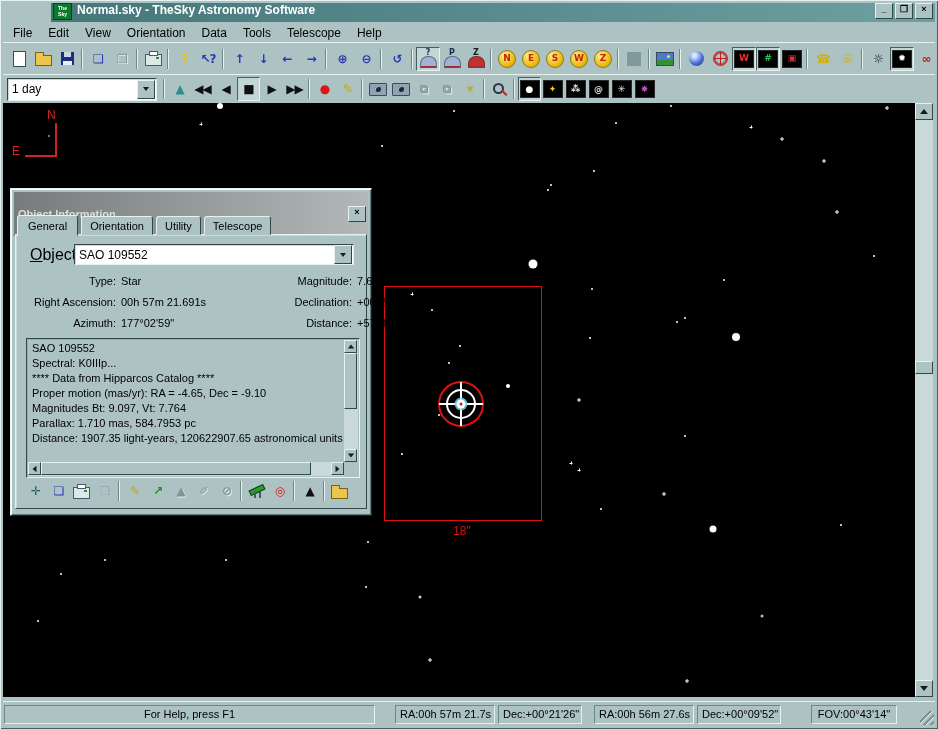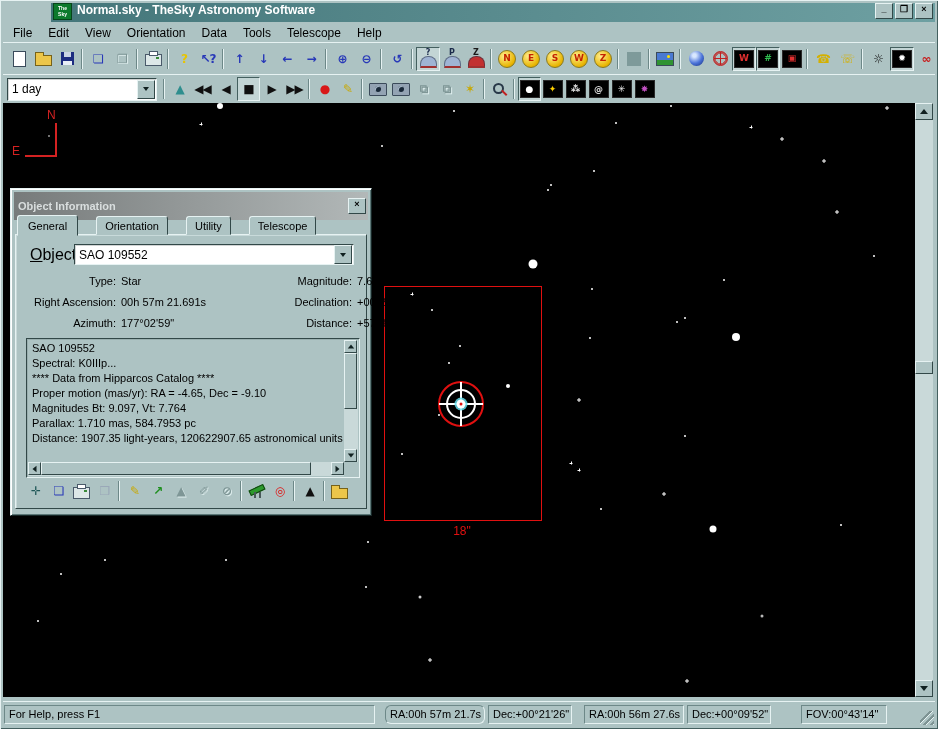--- a/index.html
+++ b/index.html
@@ -118,25 +118,25 @@
   .tri-down{width:0;height:0;border-left:4px solid transparent;border-right:4px solid transparent;border-top:5px solid #102020;}
   .tri-left{width:0;height:0;border-top:4px solid transparent;border-bottom:4px solid transparent;border-right:5px solid #102020;}
   .tri-right{width:0;height:0;border-top:4px solid transparent;border-bottom:4px solid transparent;border-left:5px solid #102020;}
   .thumb{position:absolute;background:#adc3c3;border:1px solid;border-color:#e6f2f2 #324848 #324848 #e6f2f2;box-sizing:border-box;}
 
   
   .dialog{position:absolute;left:10px;top:188px;width:360px;height:326px;background:#adc3c3;
           border:1px solid;border-color:#e6f2f2 #16262<!-- -->6 #162626 #e6f2f2;border-color:#e6f2f2 #162626 #162626 #e6f2f2;
           box-shadow:inset 1px 1px 0 #fff,inset -1px -1px 0 #5c7777,1px 1px 0 rgba(0,0,0,.6);}
   .dlg-title{position:absolute;left:3px;top:3px;right:3px;height:28px;
-             background:linear-gradient(90deg,#777b7b,#b2b8b8);display:flex;align-items:center;padding:0 2px;}
+             background:linear-gradient(90deg,#777b7b,#b2b8b8);display:flex;align-items:center;padding:8px 2px;}
   .dlg-title .t{flex:1;color:#d9dede;font-size:11px;font-weight:bold;padding-left:2px;}
   .tabs{position:absolute;left:6px;top:26px;height:20px;display:flex;align-items:flex-end;z-index:2;}
   .tab{font-size:11px;padding:3px 8px 2px;background:#adc3c3;border:1px solid;
-       border-color:#e6f2f2 #324848 transparent #e6f2f2;border-radius:3px 3px 0 0;margin-right:18px;white-space:nowrap;}
+       border-color:#e6f2f2 #324848 transparent #e6f2f2;border-radius:3px 3px 0 0;margin-right:3px;white-space:nowrap;}
   .tab.active{padding:4px 10px 3px;margin-bottom:-1px;font-weight:normal;z-index:3;}
   .tabpage{position:absolute;left:4px;top:45px;right:4px;bottom:6px;
            border:1px solid;border-color:#e6f2f2 #324848 #324848 #e6f2f2;box-shadow:inset 1px 1px 0 #c8dada;}
   .objrow{position:absolute;left:14px;top:9px;right:12px;display:flex;align-items:center;}
   .objrow .lbl{font-size:16px;width:44px;flex:none;}
   .objrow .lbl u{text-decoration:underline;}
   .obj-combo{flex:1;height:19px;}
   .fieldgrid{position:absolute;left:6px;top:40px;right:8px;display:grid;
              grid-template-columns:99px 148px 88px auto;row-gap:9px;font-size:11px;align-items:center;}
   .flabel{text-align:right;padding-right:5px;white-space:nowrap;}
@@ -144,21 +144,21 @@
   .infobox{position:absolute;left:10px;top:103px;width:332px;height:138px;background:#adc3c3;
            border:1px solid;border-color:#324848 #e6f2f2 #e6f2f2 #324848;box-shadow:inset 1px 1px 0 #1a2a2a22;}
   .itext{position:absolute;left:2px;top:2px;right:16px;bottom:16px;overflow:hidden;}
   .iline{font-size:11px;line-height:15px;white-space:nowrap;padding-left:3px;}
   .ibox-vscroll{position:absolute;right:1px;top:1px;width:14px;bottom:15px;background:#c9d9d9;}
   .ibox-hscroll{position:absolute;left:1px;bottom:1px;right:15px;height:14px;background:#c9d9d9;}
   .dlg-toolbar{position:absolute;left:8px;bottom:4px;height:26px;display:flex;align-items:center;}
 
   
   .statusbar{position:absolute;left:3px;right:3px;bottom:3px;height:25px;border-top:1px solid #e6f2f2;
-             display:flex;align-items:center;padding:2px 2px 1px 1px;box-sizing:border-box;}
+             display:flex;align-items:center;padding:2px 2px 1px 1px;box-sizing:border-box;text-align:center;}
   .spanel{height:19px;border:1px solid;border-color:#6d8888 #e6f2f2 #e6f2f2 #6d8888;
           font-size:11px;padding:2px 4px;white-space:nowrap;overflow:hidden;box-sizing:border-box;flex:none;}
   .help-panel{width:371px;}
   .grip{position:absolute;right:1px;bottom:1px;width:14px;height:14px;
         background:linear-gradient(135deg,transparent 35%,#7e9494 35% 43%,#e6f2f2 43% 48%,transparent 48% 60%,#7e9494 60% 68%,#e6f2f2 68% 73%,transparent 73% 85%,#7e9494 85% 93%,#e6f2f2 93%);}
 </style>
 </head>
 <body>
 
 <div class="win">
@@ -758,21 +758,21 @@
             <span class="icon icon-folder">
               <span class="glyph"></span>
             </span>
           </div>
       </div>
     </div>
   </div>
 
   <div class="statusbar">
     <div class="spanel help-panel">For Help, press F1</div>
-    <div class="spanel" style="width: 100px; margin-left: 10px; border-radius: 6px;">RA:00h 57m 21.7s</div>
+    <div class="spanel" style="width: 100px; margin-left: 20px;">RA:00h 57m 21.7s</div>
       <div class="spanel" style="width: 84px; margin-left: 3px;">Dec:+00°21'26"</div>
       <div class="spanel" style="width: 100px; margin-left: 12px;">RA:00h 56m 27.6s</div>
       <div class="spanel" style="width: 84px; margin-left: 3px;">Dec:+00°09'52"</div>
       <div class="spanel" style="width: 86px; margin-left: 30px;">FOV:00°43'14"</div>
     <div class="grip"></div>
   </div>
 
 </div>
 
 </body></html>

